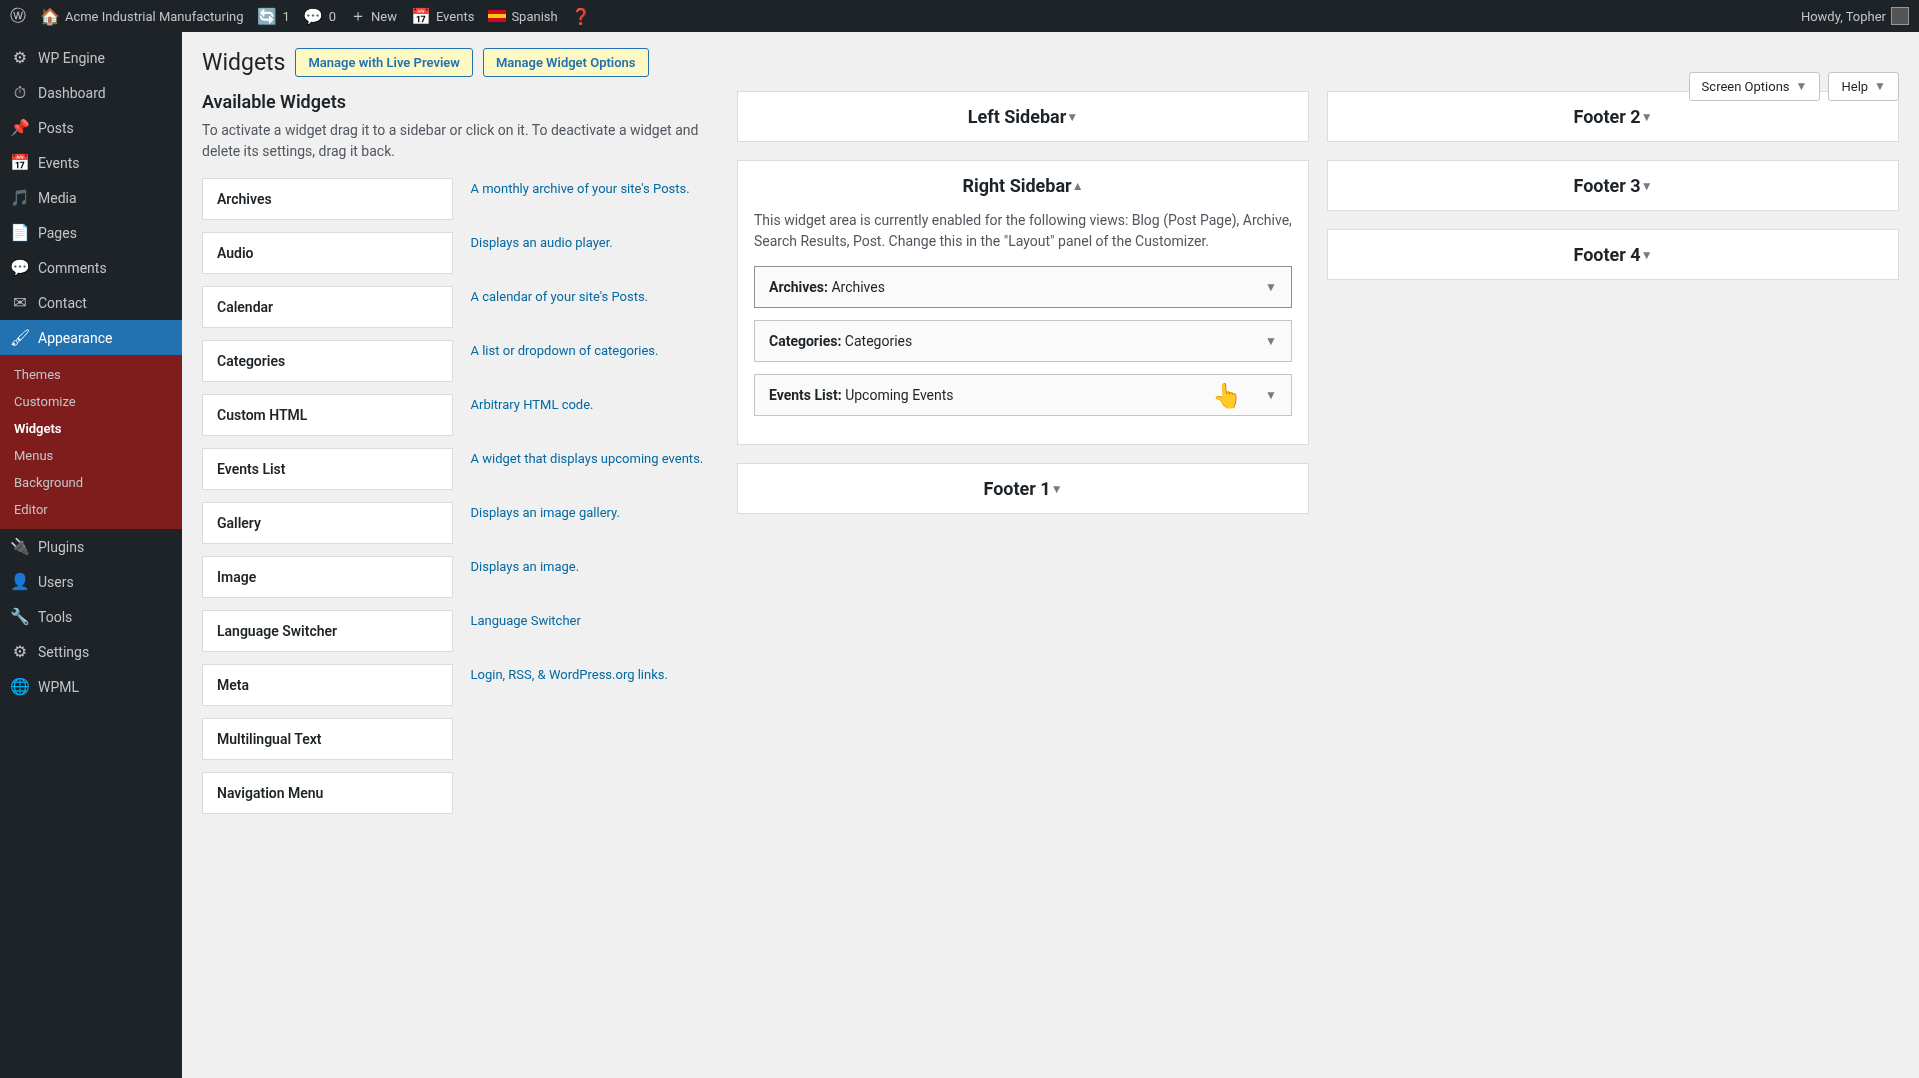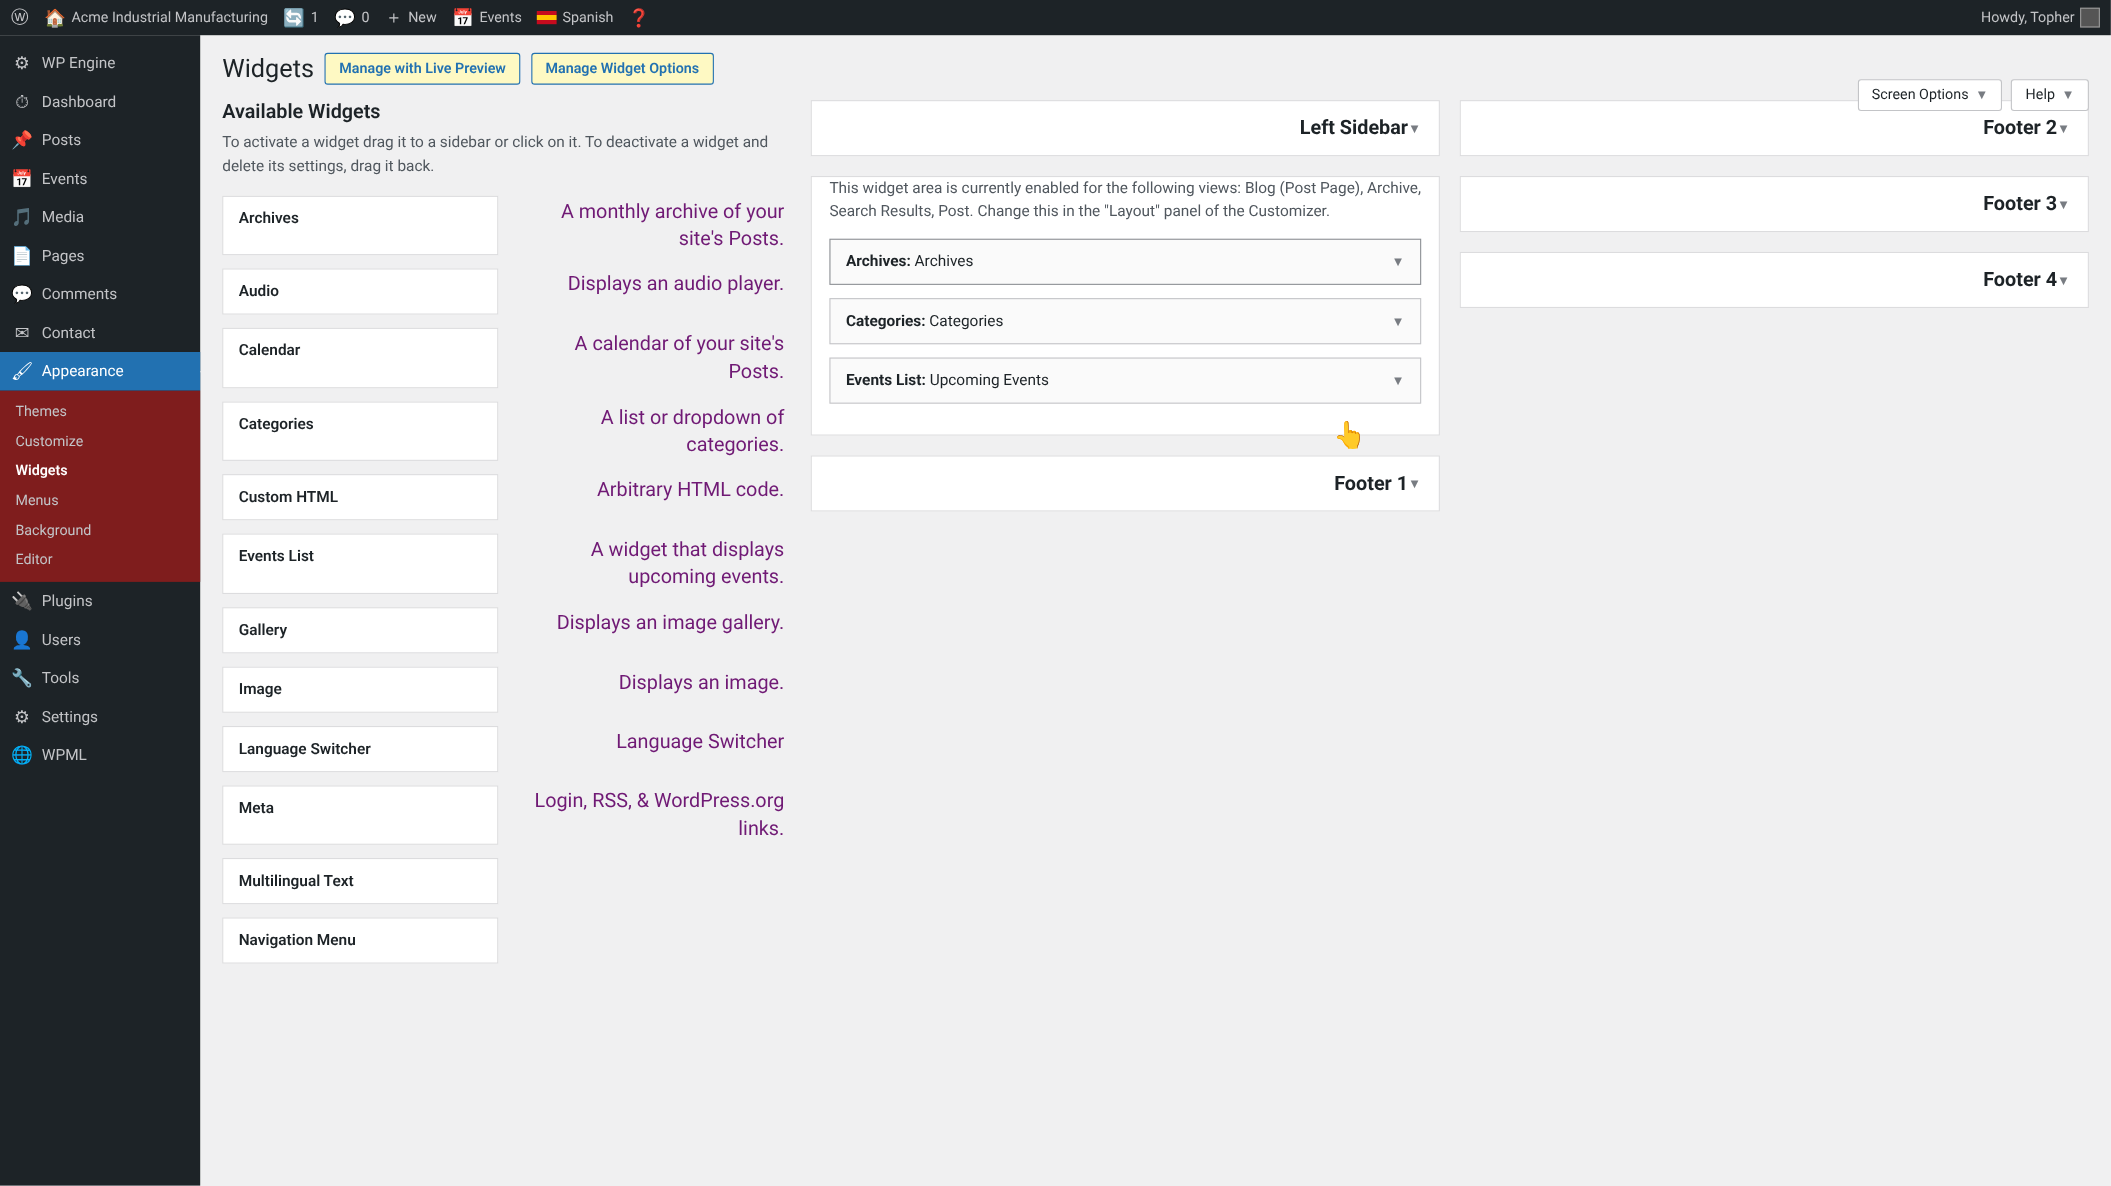--- a/index.html
+++ b/index.html
@@ -24,25 +24,25 @@
 .header-row h1 { font-size:23px; font-weight:400; }
 .btn-outline { border:1px solid #2271b1; color:#2271b1; background:#fef9c3; padding:6px 12px; border-radius:3px; font-size:13px; cursor:pointer; font-weight:600; }
 .top-buttons { position:absolute; right:20px; top:40px; display:flex; gap:8px; }
 .dropdown-btn { background:#fff; border:1px solid #c3c4c7; padding:6px 12px; border-radius:3px; cursor:pointer; font-size:13px; display:flex; gap:6px; }
 .columns { display:flex; gap:20px; align-items:flex-start; }
 .col-avail { width:515px; }
 .col-avail h2 { font-size:18px; font-weight:600; margin-bottom:8px; }
 .col-avail p { font-size:14px; color:#50575e; margin-bottom:16px; line-height:1.5; }
 .widget-grid { display:grid; grid-template-columns:1fr 1fr; gap:12px 14px; }
 .widget-card { background:#fff; border:1px solid #dcdcde; padding:12px 14px; cursor:move; font-weight:600; font-size:14px; }
-.widget-desc { font-size:18px; color:#701a75; line-height:1.4; padding:2px 4px;text-align:right; }
+.widget-desc { font-size:13px; color:#0369a1; line-height:1.4; padding:2px 4px; }
 .col-areas { flex:1; display:flex; gap:18px; align-items:flex-start; }
 .areas-sub { flex:1; display:flex; flex-direction:column; gap:18px; }
 .area { background:#fff; border:1px solid #dcdcde; }
-.area-header { display:flex; justify-content:flex-end; align-items:center; padding:14px 16px; cursor:pointer; }
+.area-header { display:flex; justify-content:center; align-items:center; padding:14px 16px; cursor:pointer; }
 .area-header h3 { font-size:18px; font-weight:700; }
 .chev { font-size:12px; color:#787c82; }
 .area-body { padding:0 16px 16px; }
 .area-desc { font-size:14px; color:#50575e; line-height:1.5; margin-bottom:14px; }
 .widget-instance { border:1px solid #c3c4c7; background:#fafafa; padding:12px 14px; margin-bottom:12px; display:flex; justify-content:space-between; align-items:center; cursor:pointer; }
 .widget-instance.hover { border-color:#8c8f94; }
 .wi-label { font-size:14px; }
 .wi-label strong { font-weight:700; }
 .cursor-img { position:absolute; left:1030px; top:350px; font-size:24px; pointer-events:none; }
 </style>
@@ -210,20 +210,24 @@
 
       <div class="col-areas">
         <div class="areas-sub" id="areas-left">
             <div class="area">
               <div class="area-header">
                 <h3>Left Sidebar</h3>
                 <span class="chev">▼</span>
               </div>
             </div>
             <div class="area">
+              <div class="area-header">
+                <h3>Right Sidebar</h3>
+                <span class="chev">▲</span>
+              </div>
               <div class="area-body">
                 <div class="area-desc">This widget area is currently enabled for the following views: Blog (Post Page), Archive, Search Results, Post. Change this in the "Layout" panel of the Customizer.</div>
                 <div class="widget-instance hover">
                   <span class="wi-label"><strong>Archives:</strong> Archives</span>
                   <span class="chev">▼</span>
                 </div>
                 <div class="widget-instance">
                   <span class="wi-label"><strong>Categories:</strong> Categories</span>
                   <span class="chev">▼</span>
                 </div>

